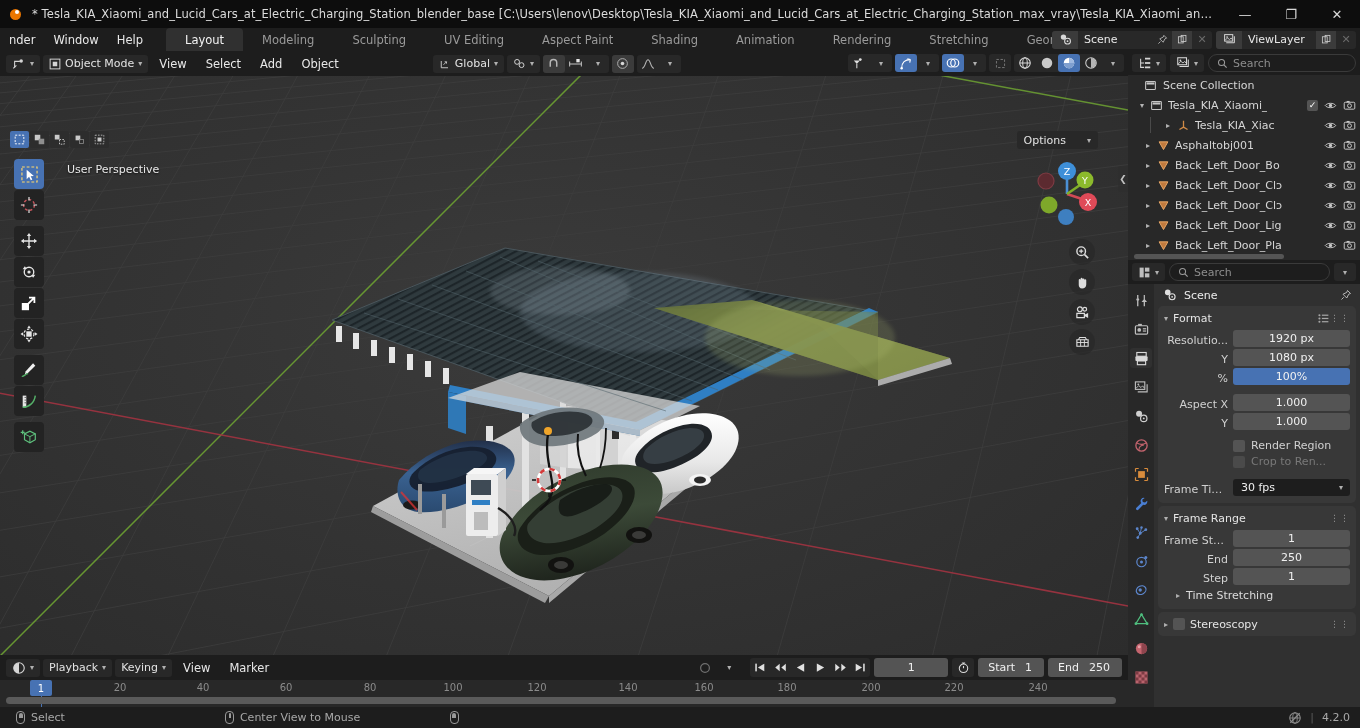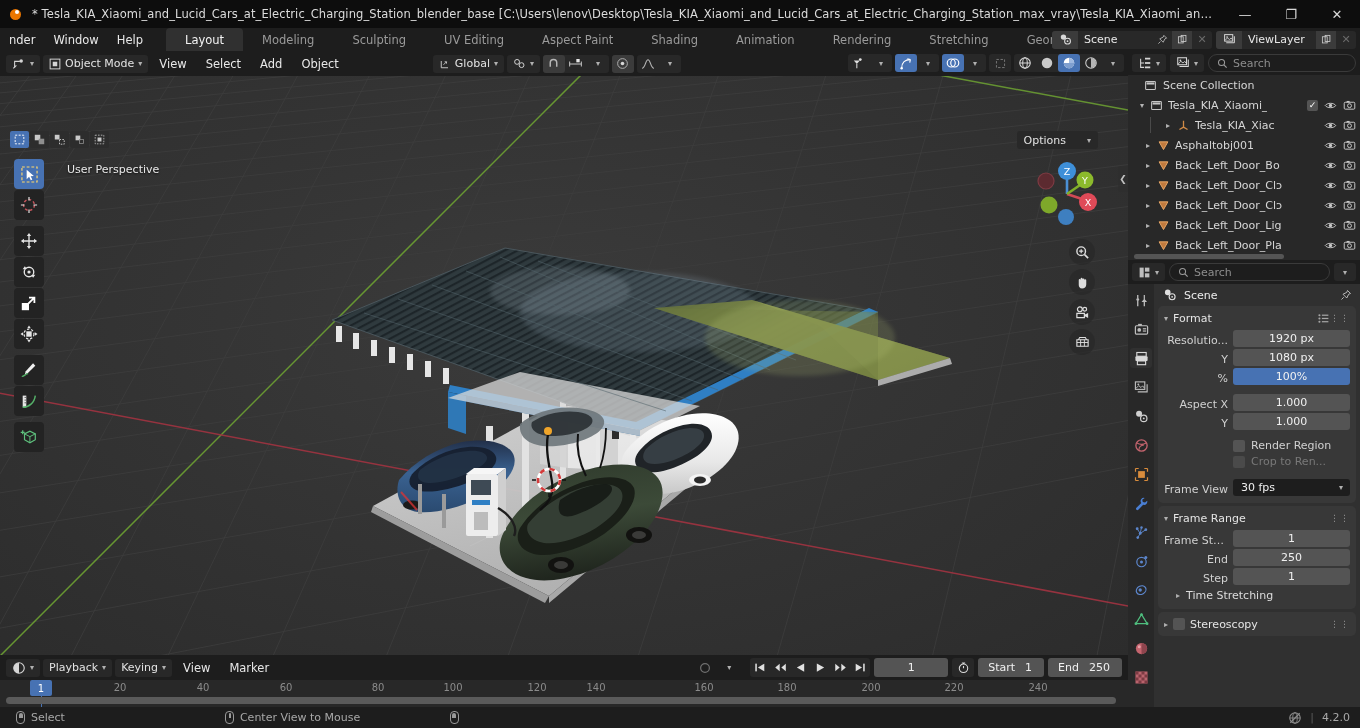--- a/index.html
+++ b/index.html
@@ -1237,21 +1237,21 @@
         <div class="cbrow">
           <span class="cbox"></span>
           <span class="cbl">Render Region</span>
         </div>
         <div class="cbrow">
           <span class="cbox off"></span>
           <span class="cbl dim">Crop to Ren...</span>
         </div>
         <div style="height:8px"></div>
         <div class="row">
-          <span class="lab">Frame View</span>
+          <span class="lab">Frame Time</span>
           <span class="fld dark">
             <span>30 fps</span>
             <span class="chev" style="position:absolute;right:7px">▾</span>
           </span>
         </div>
       </div>
 
       <div class="panel">
         <div class="panel-head">
           <span class="chev">▾</span>
@@ -1371,24 +1371,24 @@
           <span class="v">250</span>
         </div>
       </div>
     </div>
 
     <div class="tl-track">
       <div class="tl-ticks">
         <span class="tick" style="left:120px">20</span>
         <span class="tick" style="left:203px">40</span>
         <span class="tick" style="left:286px">60</span>
-        <span class="tick" style="left:378px">80</span>
+        <span class="tick" style="left:370px">80</span>
         <span class="tick" style="left:453px">100</span>
         <span class="tick" style="left:537px">120</span>
-        <span class="tick" style="left:596px">140</span>
+        <span class="tick" style="left:628px">140</span>
         <span class="tick" style="left:704px">160</span>
         <span class="tick" style="left:787px">180</span>
         <span class="tick" style="left:871px">200</span>
         <span class="tick" style="left:954px">220</span>
         <span class="tick" style="left:1038px">240</span>
         <div class="playhead" style="left:41px">1</div>
         <div class="playhead-line" style="left:41px"></div>
       </div>
       <div class="scrollbar" style="width:1110px"></div>
     </div>

